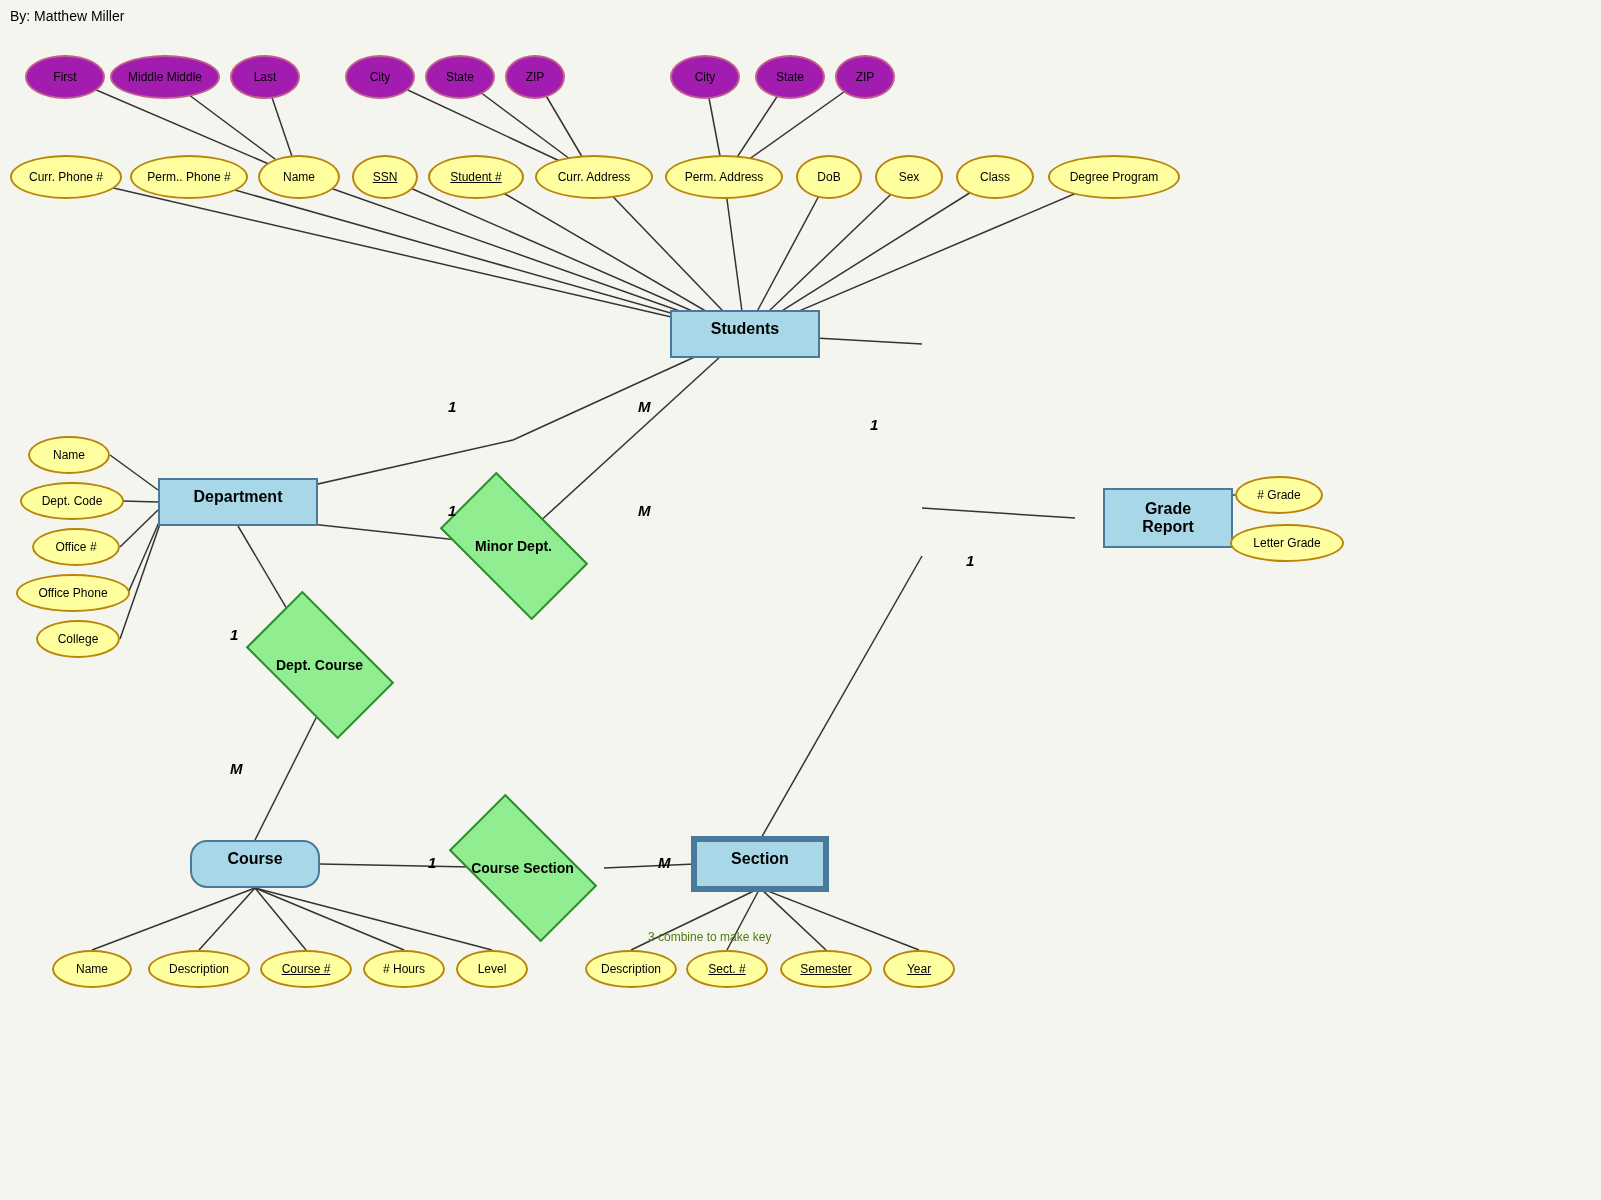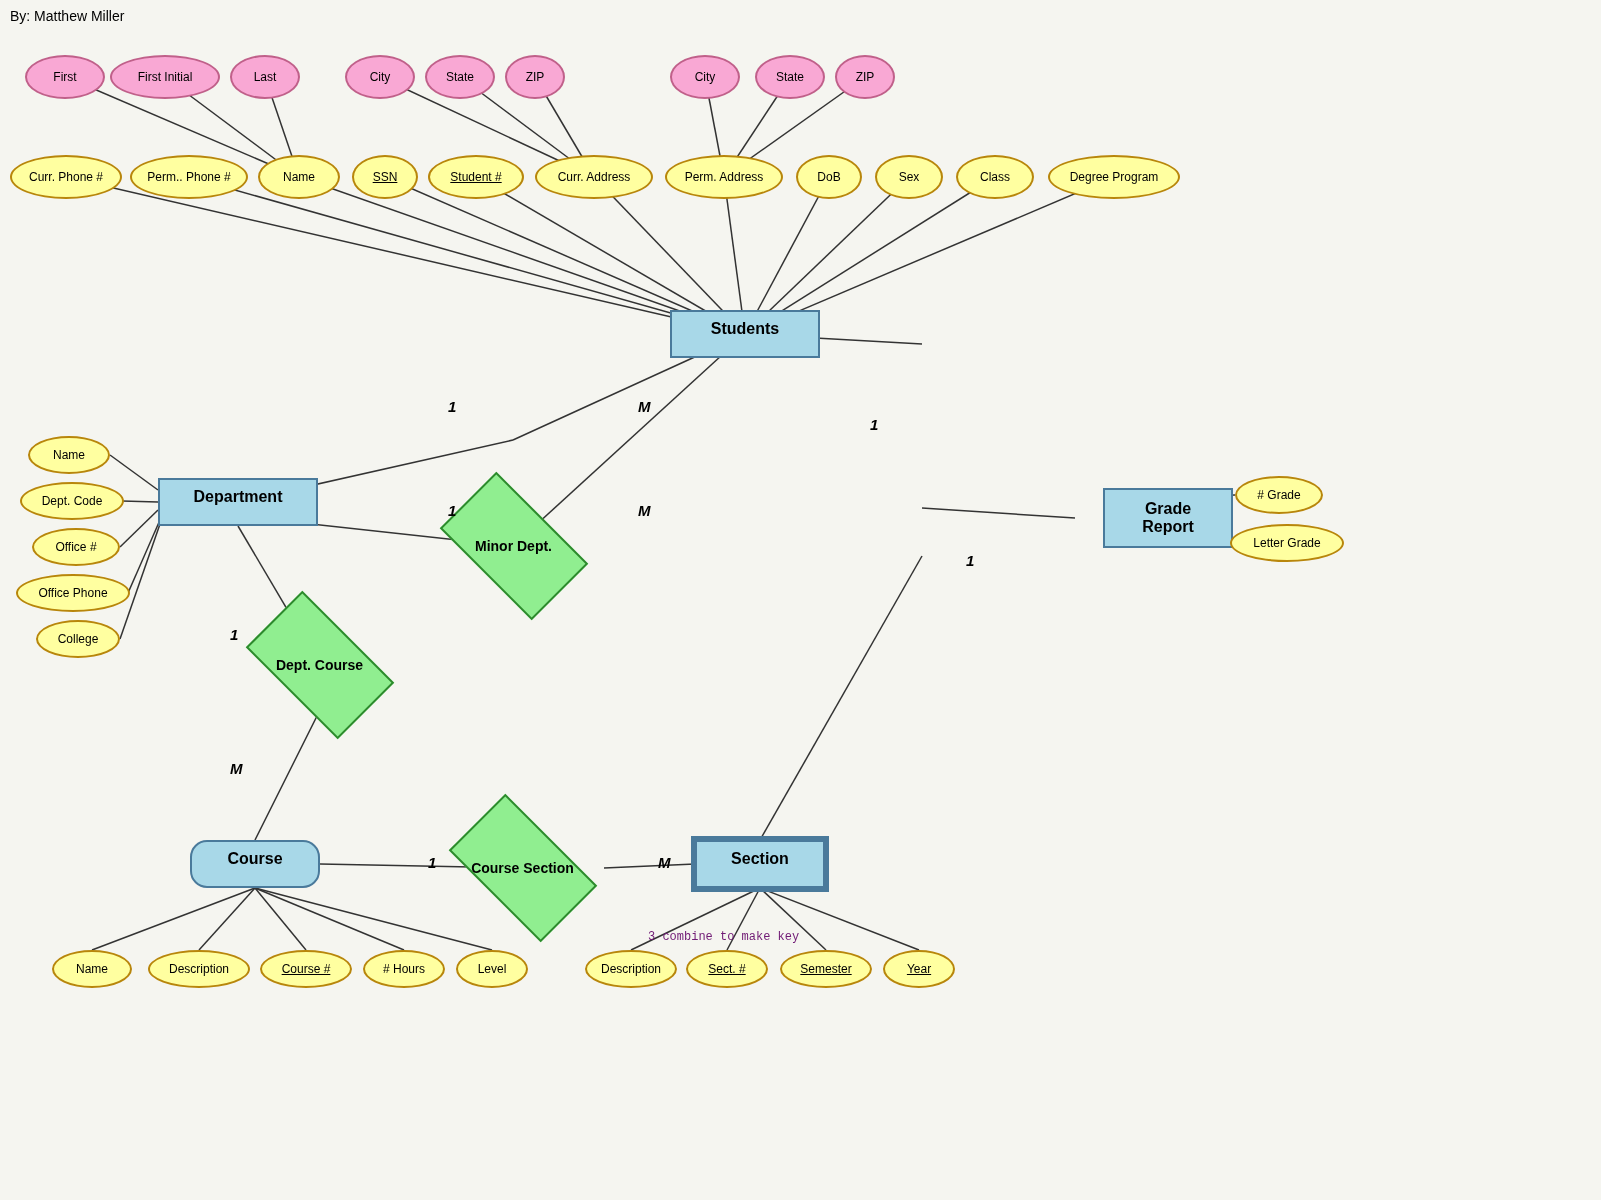--- a/index.html
+++ b/index.html
@@ -67,21 +67,21 @@
       border-radius: 50%;
       background: #ffffa0;
       display: flex;
       align-items: center;
       justify-content: center;
       font-size: 12px;
       text-align: center;
       padding: 4px 8px;
     }
     .attr.pink {
-      background: #f9a8d4;
+      background: #a21caf;
       border-color: #c0608a;
     }
     .attr.underline span {
       text-decoration: underline;
     }
 
     
     .card {
       position: absolute;
       font-size: 15px;
@@ -103,22 +103,21 @@
     }
 
     
     .entity.double-border {
       box-shadow: 0 0 0 4px #4a7a9b;
     }
 
     .note-text {
       position: absolute;
       font-size: 12px;
-      color: #701a75;
-      font-family: Liberation Mono, monospace;
+      color: #4d7c0f;
     }
   </style>
 </head>
 <body>
 
 <div class="canvas">
   <svg class="lines" id="svg-lines">
       <line x1="299" y1="177" x2="66" y2="77"></line>
       <line x1="299" y1="177" x2="165" y2="77"></line>
       <line x1="299" y1="177" x2="265" y2="77"></line>
@@ -167,21 +166,21 @@
       <line x1="760" y1="888" x2="826" y2="950"></line>
       <line x1="760" y1="888" x2="919" y2="950"></line>
     </svg>
 
   <div class="author">By: Matthew Miller</div>
 
   <div class="attr pink" style="left:25px;top:55px;width:80px;height:44px;">
       <span>First</span>
     </div>
   <div class="attr pink" style="left:110px;top:55px;width:110px;height:44px;">
-      <span>First Initial</span>
+      <span>Middle Middle</span>
     </div>
   <div class="attr pink" style="left:230px;top:55px;width:70px;height:44px;">
       <span>Last</span>
     </div>
 
   <div class="attr pink" style="left:345px;top:55px;width:70px;height:44px;">
       <span>City</span>
     </div>
   <div class="attr pink" style="left:425px;top:55px;width:70px;height:44px;">
       <span>State</span>

